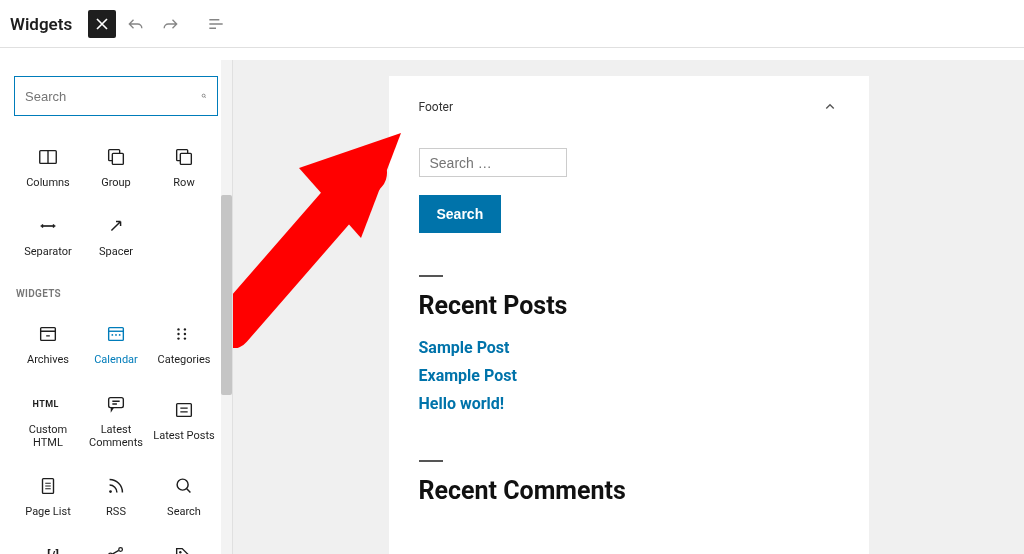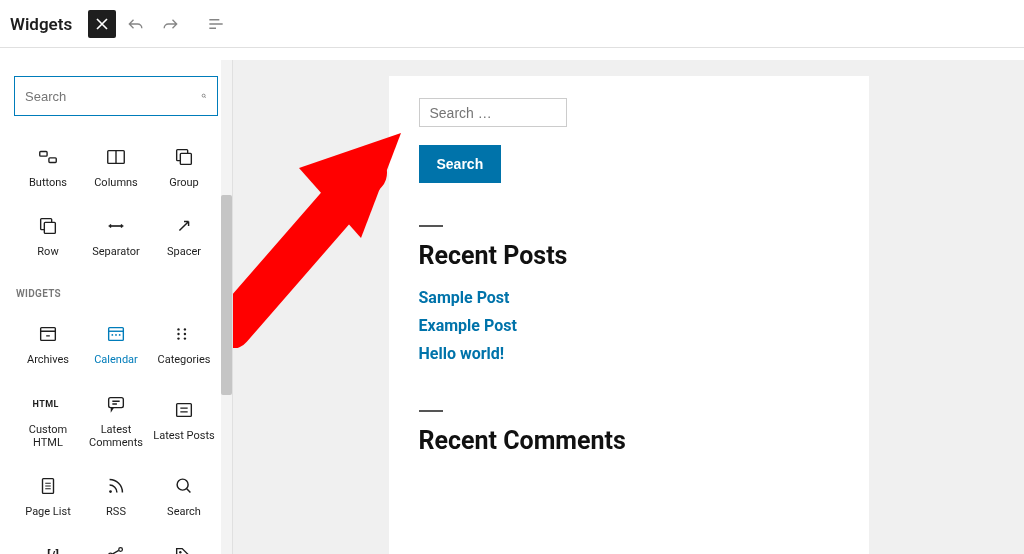--- a/index.html
+++ b/index.html
@@ -102,29 +102,20 @@
           <svg class="sicon" viewBox="0 0 24 24">
               <circle cx="10.5" cy="10.5" r="6" stroke="currentColor" stroke-width="1.8" fill="none"></circle>
               <path d="M15 15l4 4" stroke="currentColor" stroke-width="1.8"></path>
             </svg>
         </div>
 
         <div class="block-grid">
           <div class="block-item">
             <span class="bicon">
                 <svg viewBox="0 0 24 24">
-                  <rect x="3" y="6" width="8" height="5" rx="1" stroke="currentColor" stroke-width="1.5" fill="none"></rect>
-                  <rect x="13" y="13" width="8" height="5" rx="1" stroke="currentColor" stroke-width="1.5" fill="none"></rect>
-                </svg>
-              </span>
-            <span class="blabel">Buttons</span>
-          </div>
-          <div class="block-item">
-            <span class="bicon">
-                <svg viewBox="0 0 24 24">
                   <rect x="3" y="5" width="18" height="14" rx="1" stroke="currentColor" stroke-width="1.5" fill="none"></rect>
                   <path d="M12 5v14" stroke="currentColor" stroke-width="1.5"></path>
                 </svg>
               </span>
             <span class="blabel">Columns</span>
           </div>
           <div class="block-item">
             <span class="bicon">
                 <svg viewBox="0 0 24 24">
                   <rect x="4" y="4" width="12" height="12" rx="1" stroke="currentColor" stroke-width="1.5" fill="none"></rect>
@@ -276,20 +267,26 @@
               </span>
 
           </div>
         </div>
 
       </div>
     </div>
 
     <div class="canvas">
       <div class="panel">
+        <div class="panel-head">
+          <span>Footer</span>
+          <svg class="chev" viewBox="0 0 24 24">
+              <path d="M7 14l5-5 5 5" stroke="currentColor" stroke-width="1.8" fill="none"></path>
+            </svg>
+        </div>
 
         <div class="search-block">
           <input placeholder="Search …" style="">
           <button>Search</button>
         </div>
 
         <hr class="hr">
         <div class="h2">Recent Posts</div>
         <ul class="post-list">
           <li><a href="#">Sample Post</a></li>

